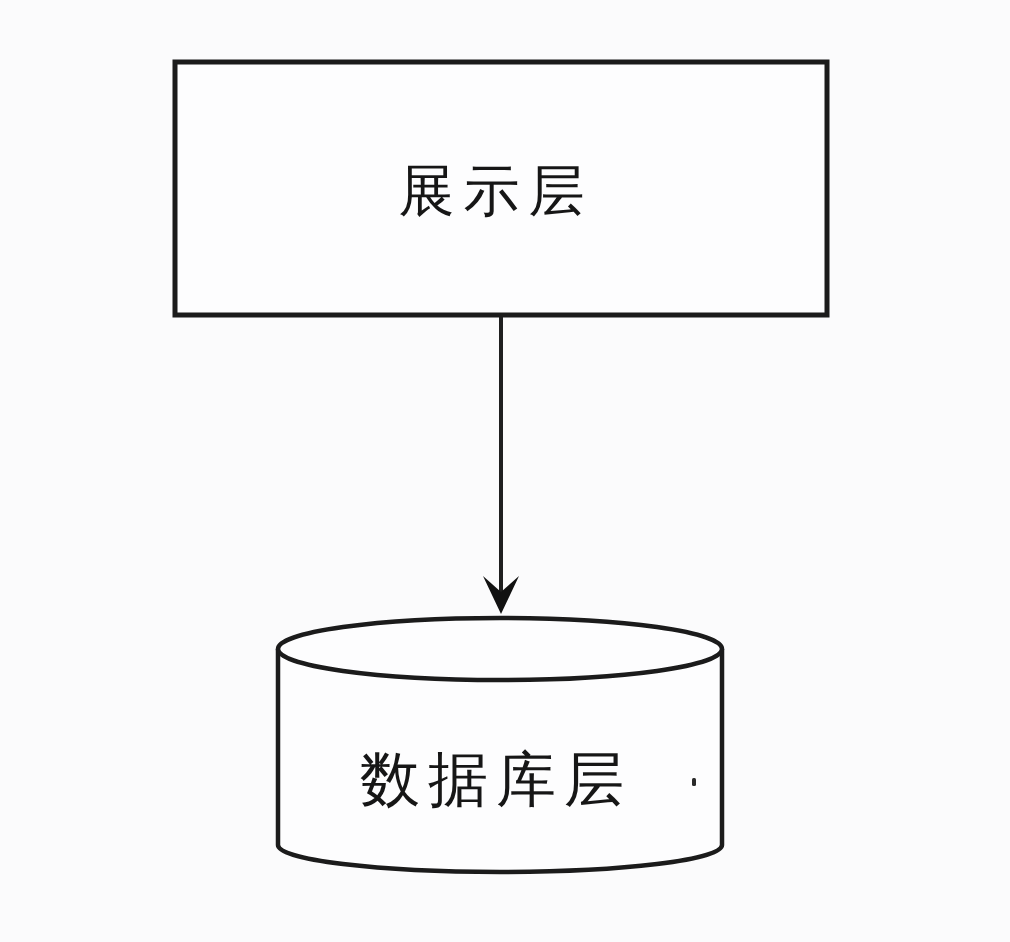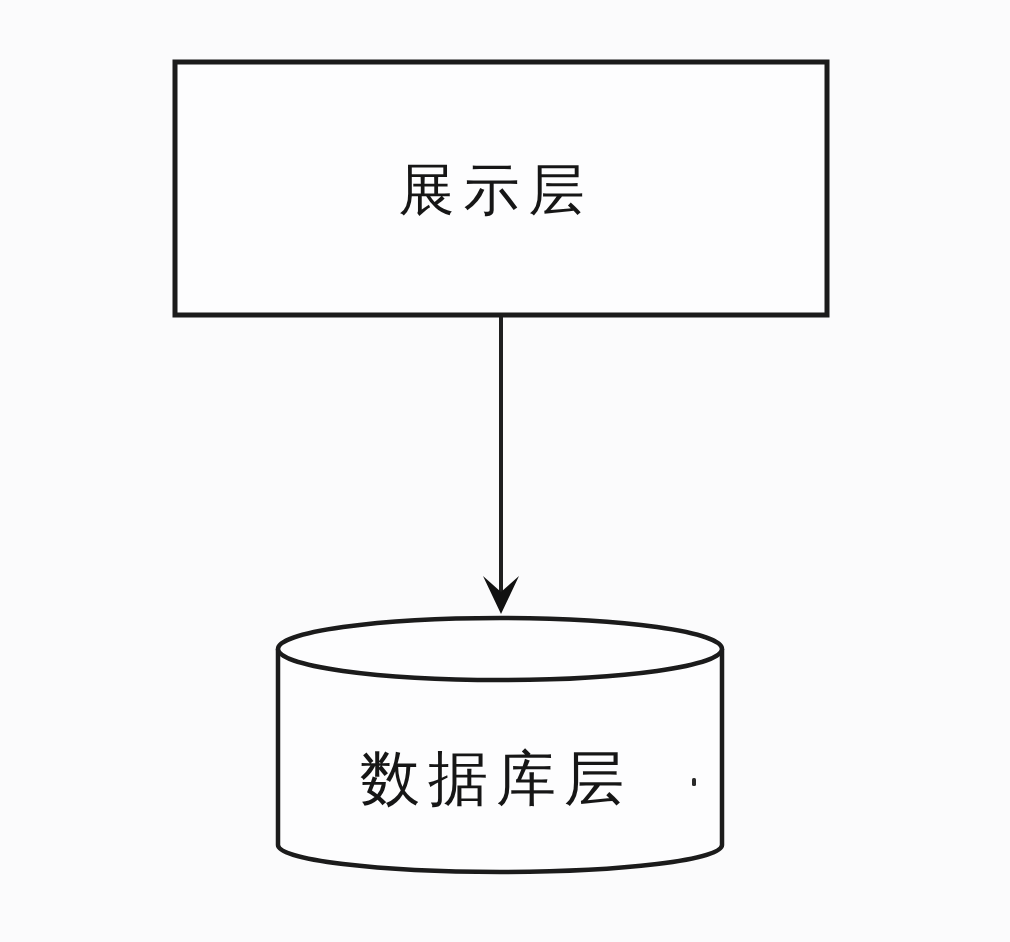--- a/index.html
+++ b/index.html
@@ -7,21 +7,20 @@
     padding: 0;
     background: #fbfbfc;
     font-family: "Liberation Sans", sans-serif;
   }
   .canvas-wrap {
     position: relative;
     width: 1010px;
     height: 942px;
     background: #fbfbfc;
     overflow: hidden;
-    font-family: Liberation Serif, serif;
   }
   svg {
     display: block;
   }
   .shape {
     fill: #fdfdfe;
     stroke: #1b1b1b;
   }
   .box-shape { stroke-width: 5; }
   .cyl-shape { stroke-width: 4.5; }

